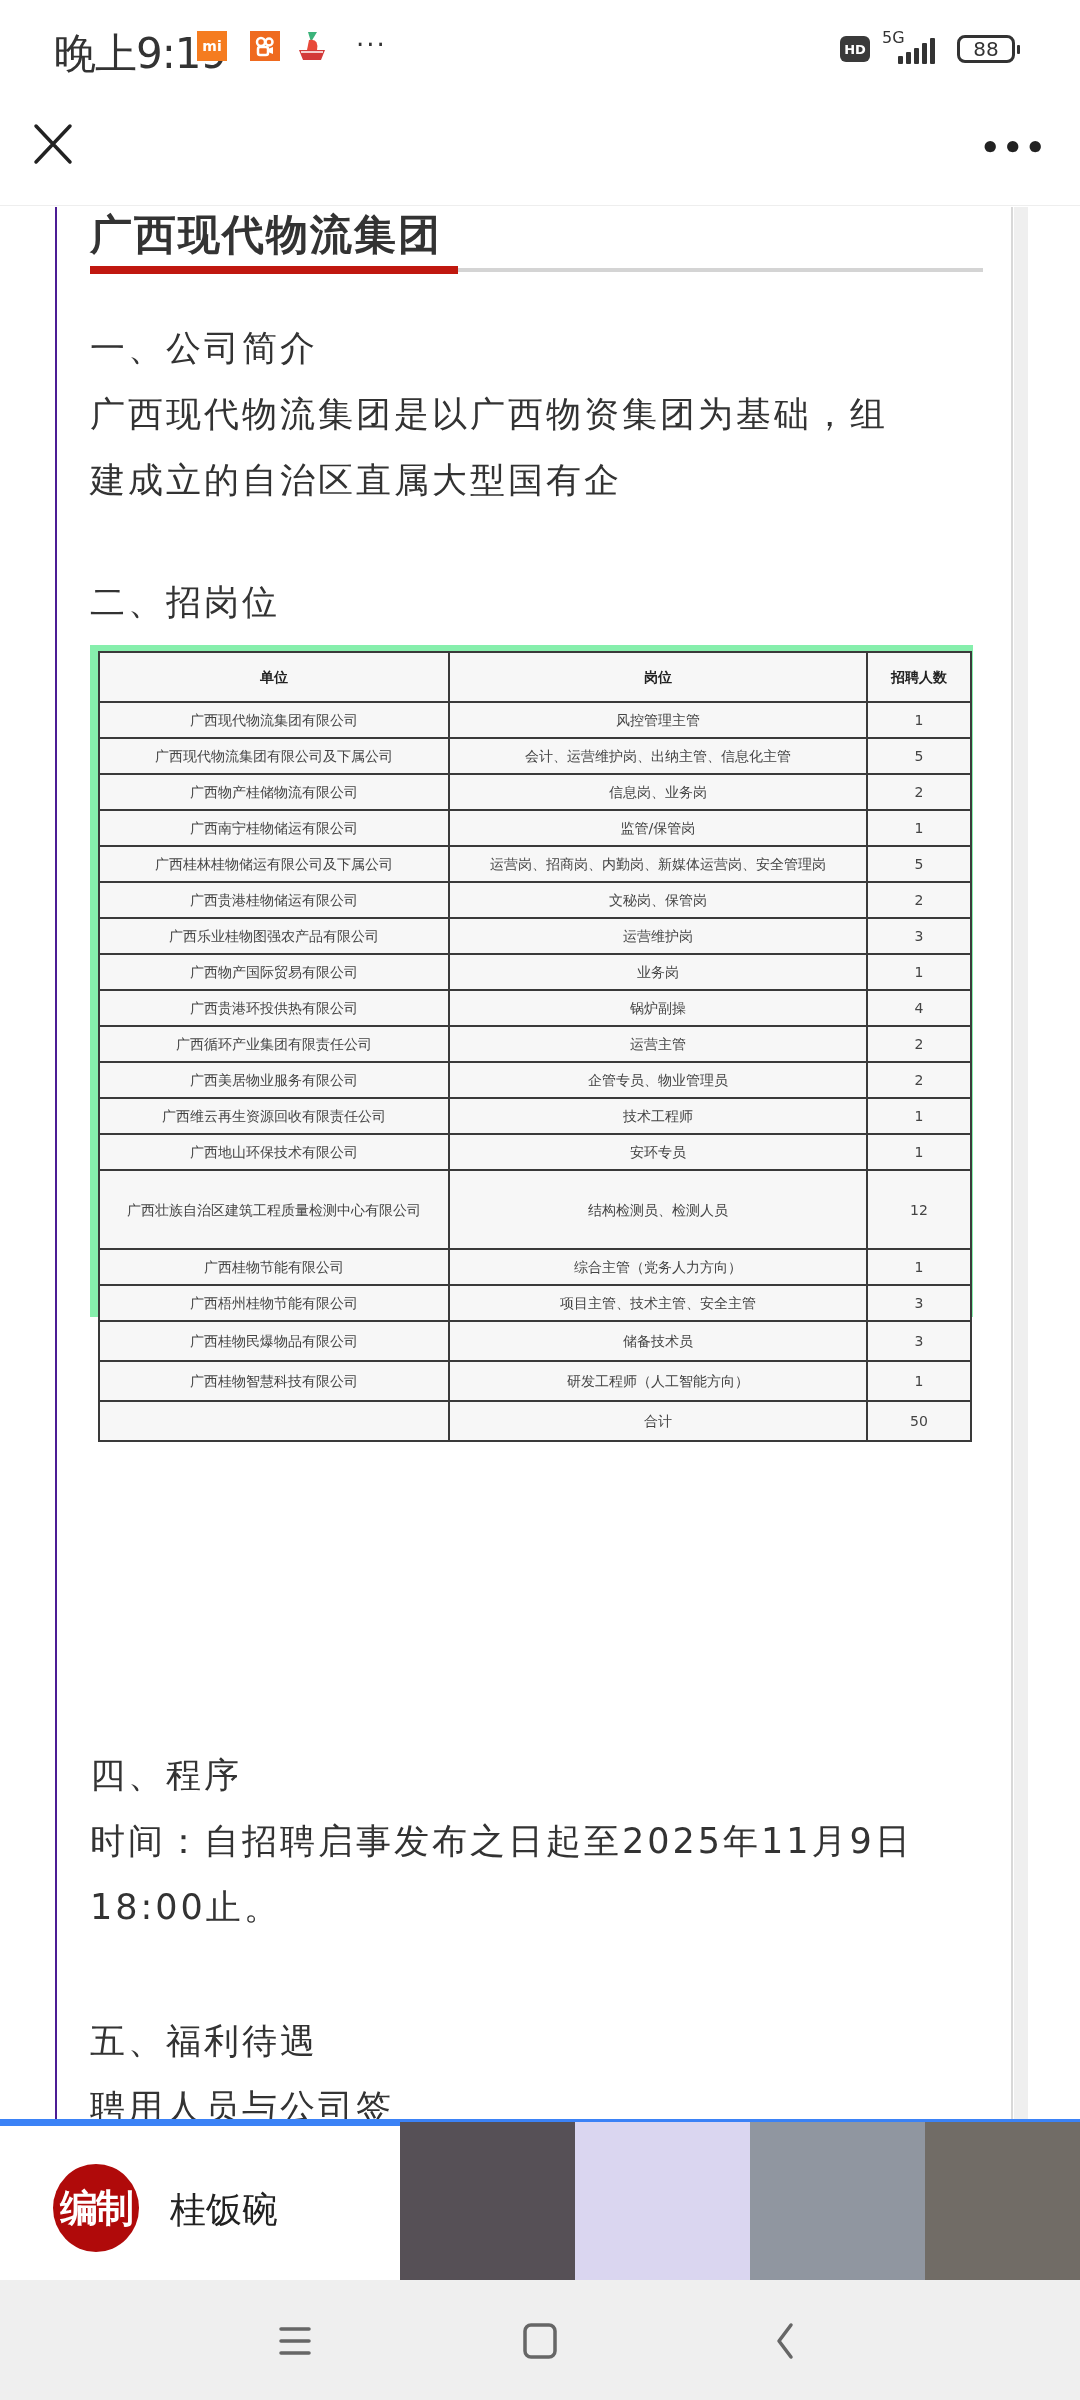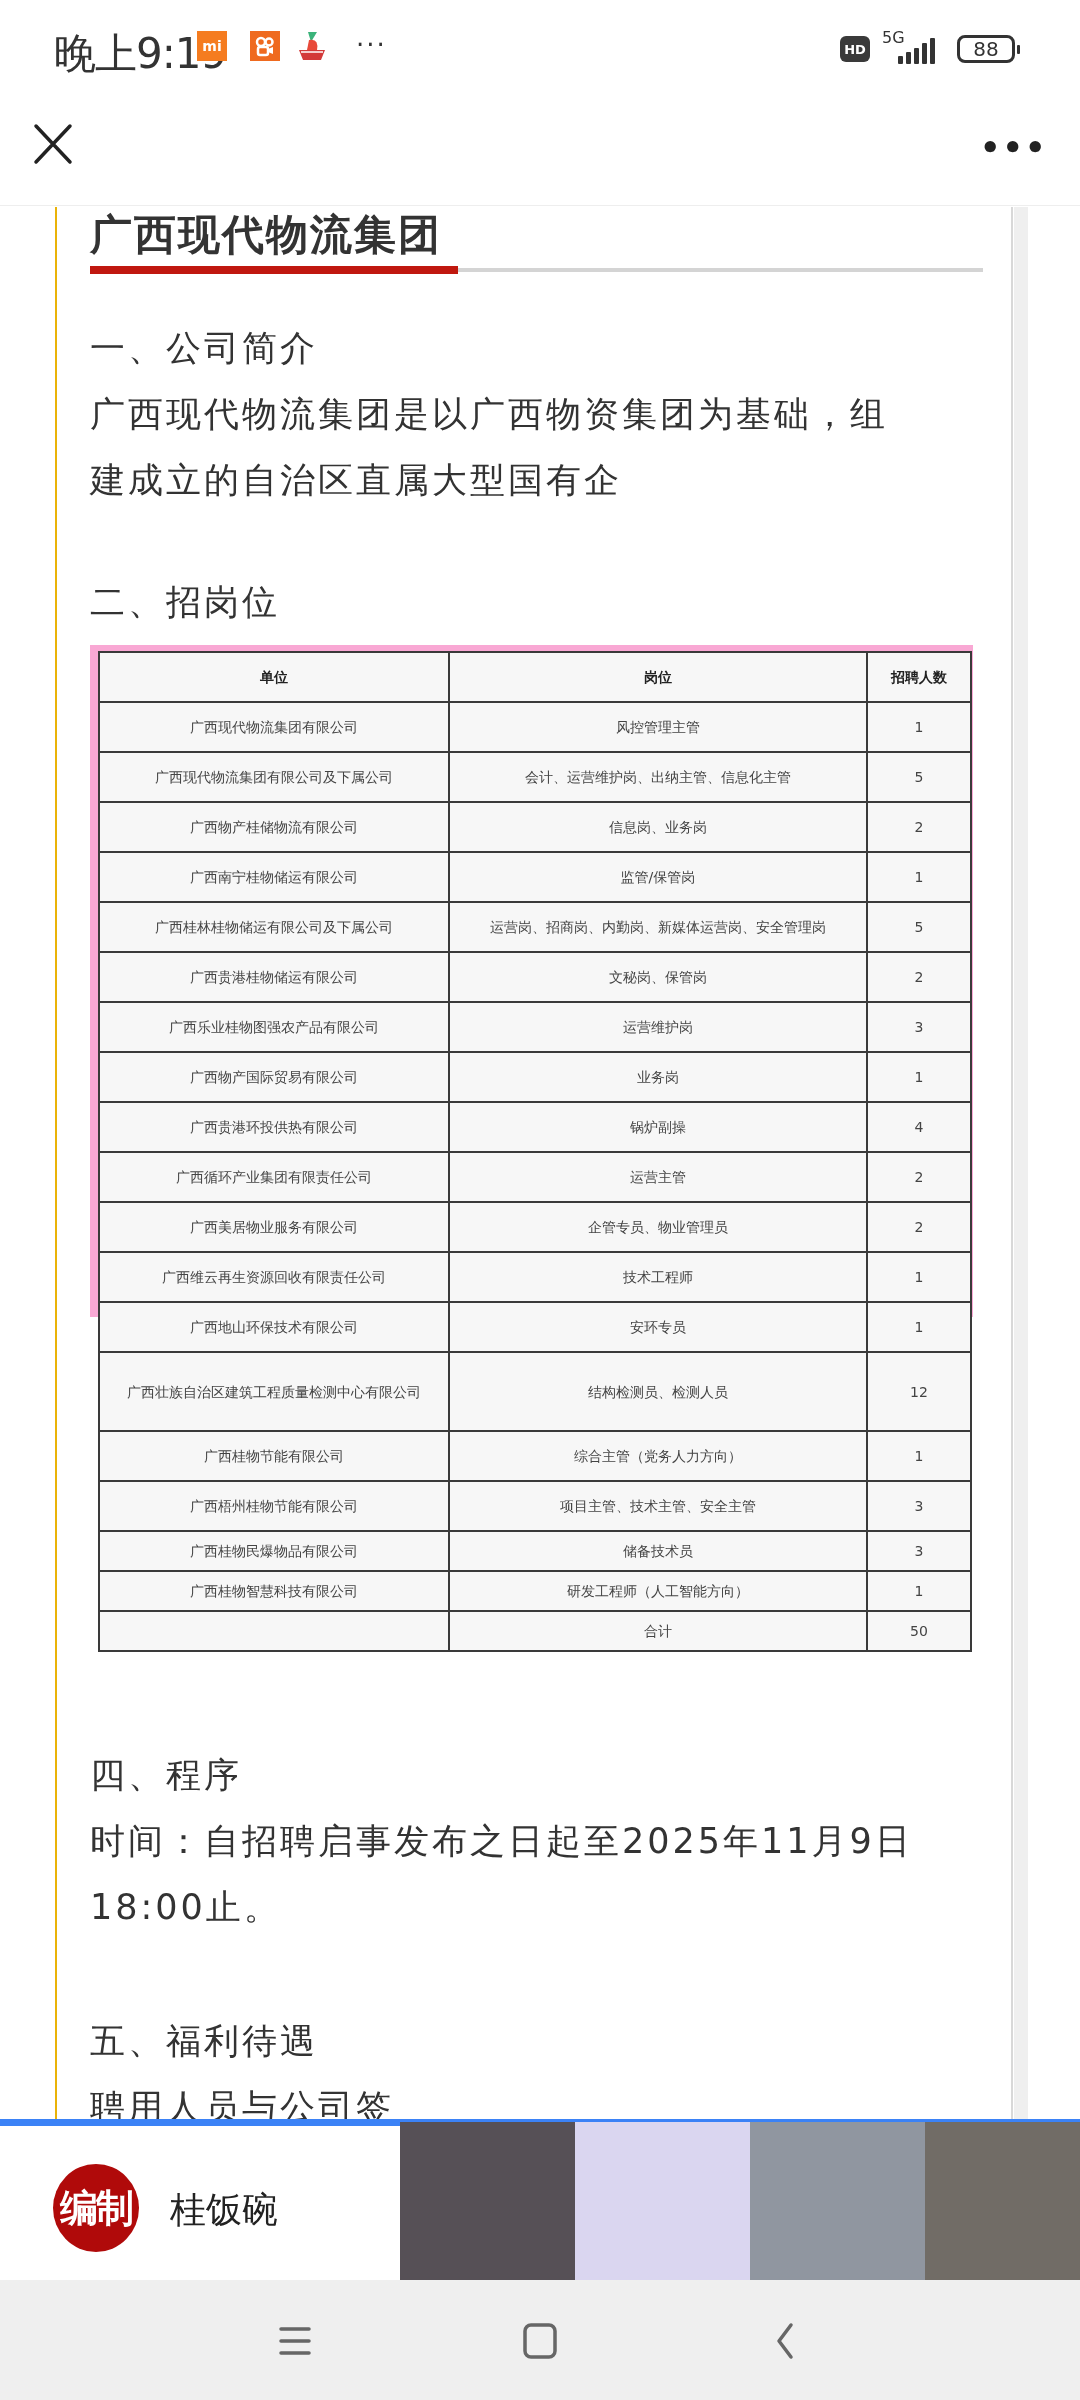--- a/index.html
+++ b/index.html
@@ -20,35 +20,35 @@
   .sb-signal span { display: block; width: 5px; background: #333; border-radius: 1px; }
   .sb-battery { position: absolute; left: 957px; top: 35px; width: 58px; height: 28px; border: 3px solid #333; border-radius: 8px; display: flex; align-items: center; justify-content: center; font-size: 20px; color: #333; }
   .sb-battery::after { content: ""; position: absolute; right: -8px; top: 7px; width: 3px; height: 9px; background: #333; border-radius: 1px; }
 
   
   .topnav { position: absolute; left: 0; top: 96px; width: 1080px; height: 110px; background: #fff; border-bottom: 1px solid #eee; }
   .close-btn { position: absolute; left: 30px; top: 22px; width: 50px; height: 50px; }
   .more-btn { position: absolute; left: 980px; top: 36px; font-size: 32px; color: #222; letter-spacing: 2px; line-height: 1; font-weight: bold; }
 
   
-  .card { position: absolute; left: 55px; top: 207px; width: 958px; height: 1912px; background: #fff; border-left: 2px solid #eab308; border-right: 2px solid #d8d8d8; overflow: hidden; }
+  .card { position: absolute; left: 55px; top: 207px; width: 958px; height: 1912px; background: #fff; border-left: 2px solid #4c1d95; border-right: 2px solid #d8d8d8; overflow: hidden; }
   .scrolltrack { position: absolute; left: 1014px; top: 207px; width: 14px; height: 1912px; background: #efefef; }
 
   .title { position: absolute; left: 33px; top: 0px; font-size: 42px; font-weight: bold; color: #333; letter-spacing: 2px; }
   .title-line-gray { position: absolute; left: 33px; top: 61px; width: 893px; height: 4px; background: #d4d4d4; }
   .title-line-red { position: absolute; left: 33px; top: 59px; width: 368px; height: 8px; background: #c0180f; }
 
   .p { position: absolute; left: 33px; font-size: 35px; color: #333; letter-spacing: 3px; line-height: 66px; white-space: nowrap; }
 
   
-  .tbl-wrap { position: absolute; left: 33px; top: 438px; width: 883px; height: 672px; background: #f9a8d4; }
+  .tbl-wrap { position: absolute; left: 33px; top: 438px; width: 883px; height: 672px; background: #86efac; }
   table.jobs { position: absolute; left: 8px; top: 6px; width: 874px; border-collapse: collapse; background: #f7f7f7; }
   table.jobs th, table.jobs td { border: 2px solid #3a3a3a; text-align: center; vertical-align: middle; font-size: 14px; color: #444; padding: 0 4px; line-height: 24px; }
   table.jobs th { font-weight: bold; color: #222; height: 50px; }
-  table.jobs td { height: 50px; }
+  table.jobs td { height: 36px; }
   table.jobs td.tall { height: 79px; line-height: 30px; }
   table.jobs td.short { height: 40px; }
   .c1 { width: 343px; } .c2 { width: 410px; } .c3 { width: 102px; }
 
   
   .authorbar { position: absolute; left: 0; top: 2119px; width: 1080px; height: 160px; background: #fff; border-top: 7px solid #3b82f6; }
   .author-avatar { position: absolute; left: 53px; top: 38px; width: 86px; height: 88px; border-radius: 50%; background: #b00a0a; color: #fff; font-size: 38px; display: flex; align-items: center; justify-content: center; font-weight: bold; letter-spacing: -2px; overflow: hidden; white-space: nowrap; }
   .author-name { position: absolute; left: 170px; top: 60px; font-size: 36px; color: #222; }
   .swatches { position: absolute; left: 400px; top: -4px; height: 175px; display: flex; }
   .swatch { width: 175px; height: 175px; }

